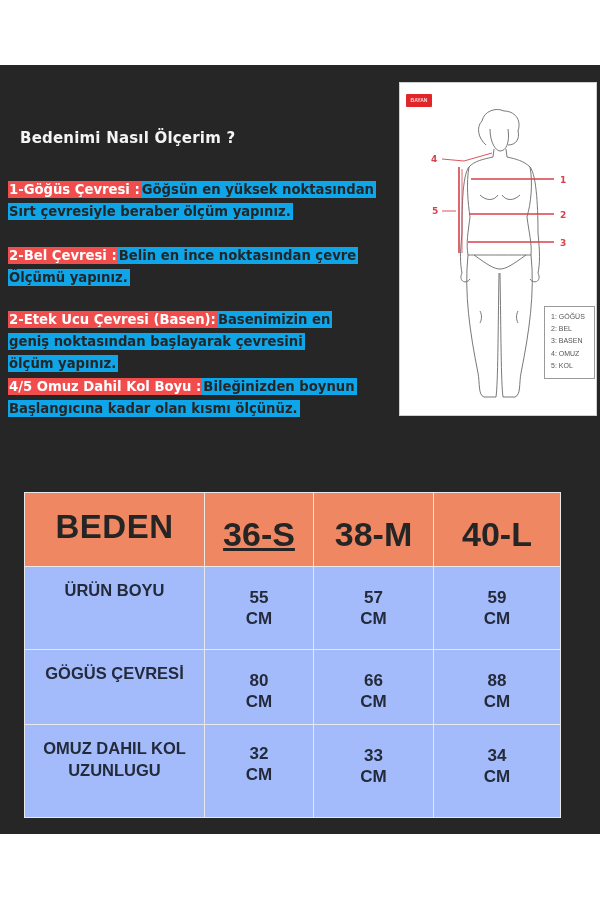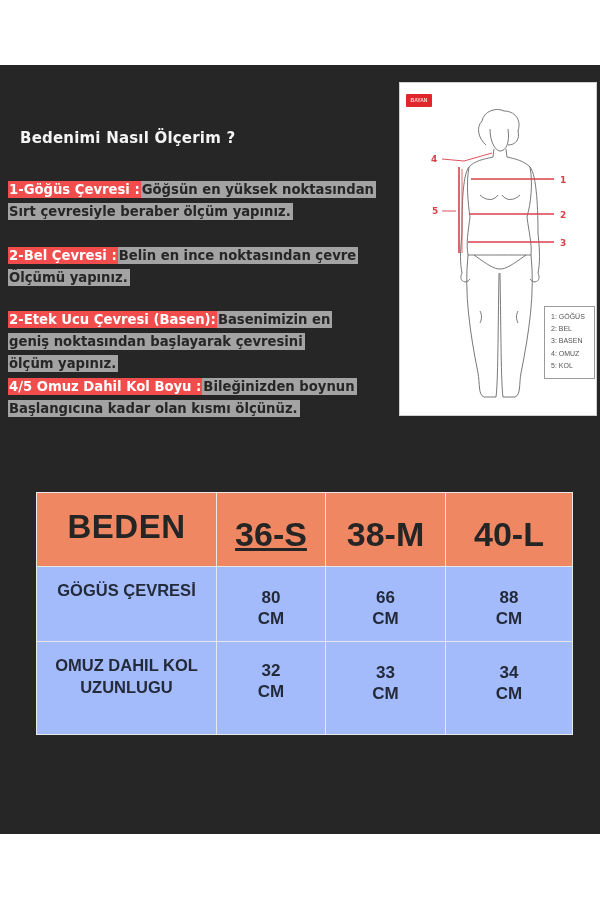--- a/index.html
+++ b/index.html
@@ -6,29 +6,29 @@
   html, body { width: 600px; height: 900px; background: #ffffff; overflow: hidden; }
   body { position: relative; font-family: "Liberation Sans", "DejaVu Sans", sans-serif; }
 
   .panel { position: absolute; left: 0; top: 65px; width: 600px; height: 769px; background: #262626; }
 
   .title { position: absolute; left: 20px; top: 129px; color: #f4f4f4; font-weight: 700; font-size: 15px; letter-spacing: 0.2px; font-family: "DejaVu Sans", sans-serif; }
 
   .para { position: absolute; left: 8px; font-family: "DejaVu Sans", sans-serif; font-weight: 700; font-size: 13.2px; line-height: 22px; }
   .line { display: block; white-space: nowrap; height: 22px; }
   .hl-red { background: #f24d4d; color: #ffffff; padding: 1px 1px; }
-  .hl-white { background: #a3a3a3; color: #262626; padding: 1px 2px 1px 1px; }
+  .hl-white { background: #0ea5e9; color: #262626; padding: 1px 2px 1px 1px; }
 
   .figure { position: absolute; left: 399px; top: 82px; width: 198px; height: 334px; background: #ffffff; border: 1px solid #d0d0d0; }
   .figure svg { position: absolute; left: 0; top: 0; }
   .badge { position: absolute; left: 6px; top: 11px; width: 26px; height: 13px; background: #e0262b; color: #ffd6d6; font-size: 5px; font-weight: 700; text-align: center; line-height: 13px; border-radius: 1px; }
   .legend { position: absolute; left: 144px; top: 223px; width: 51px; height: 73px; border: 1px solid #9a9a9a; padding: 4px 0 0 6px; }
   .legend-item { font-size: 7px; color: #555; line-height: 12.2px; white-space: nowrap; }
 
-  .size-table { position: absolute; left: 36px; top: 492px; border-collapse: collapse; padding-left: 43px; }
+  .size-table { position: absolute; left: 24px; top: 492px; border-collapse: collapse; padding-left: 43px; }
   .size-table td, .size-table th { border: 1px solid #e8e8e8; text-align: center; padding: 0; color: #222; }
   .size-table th { background: #ef8862; font-weight: 700; color: #252525; }
   .size-table td { background: #a4bbfb; vertical-align: top; font-weight: 700; }
   .th-label { font-size: 33px; letter-spacing: 0.5px; vertical-align: middle; padding-bottom: 6px !important; }
   .th-size { font-size: 34px; vertical-align: middle; padding-top: 10px !important; }
   .row-label { font-size: 16.5px; color: #232a3a !important; line-height: 22px; padding-top: 12px !important; }
   .cell-val { font-size: 17px; line-height: 21px; color: #232a3a !important; padding-top: 20px !important; }
   .cell-val span { display: block; }
 </style>
 </head>
@@ -117,20 +117,35 @@
 </div>
 
 <table class="size-table">
   <tbody>
       <tr style="height:74px;">
     <th class="th-label" style="width:180px;">BEDEN</th>
     <th class="th-size" style="width:109px;text-decoration:underline;">36-S</th>
     <th class="th-size" style="width:120px;">38-M</th>
     <th class="th-size" style="width:127px;">40-L</th>
   </tr>
+  <tr style="height:83px;">
+    <td class="row-label">ÜRÜN BOYU</td>
+    <td class="cell-val">
+          <span>55</span>
+          <span>CM</span>
+        </td>
+    <td class="cell-val">
+          <span>57</span>
+          <span>CM</span>
+        </td>
+    <td class="cell-val">
+          <span>59</span>
+          <span>CM</span>
+        </td>
+  </tr>
   <tr style="height:75px;">
     <td class="row-label">GÖGÜS ÇEVRESİ</td>
     <td class="cell-val">
           <span>80</span>
           <span>CM</span>
         </td>
     <td class="cell-val">
           <span>66</span>
           <span>CM</span>
         </td>

